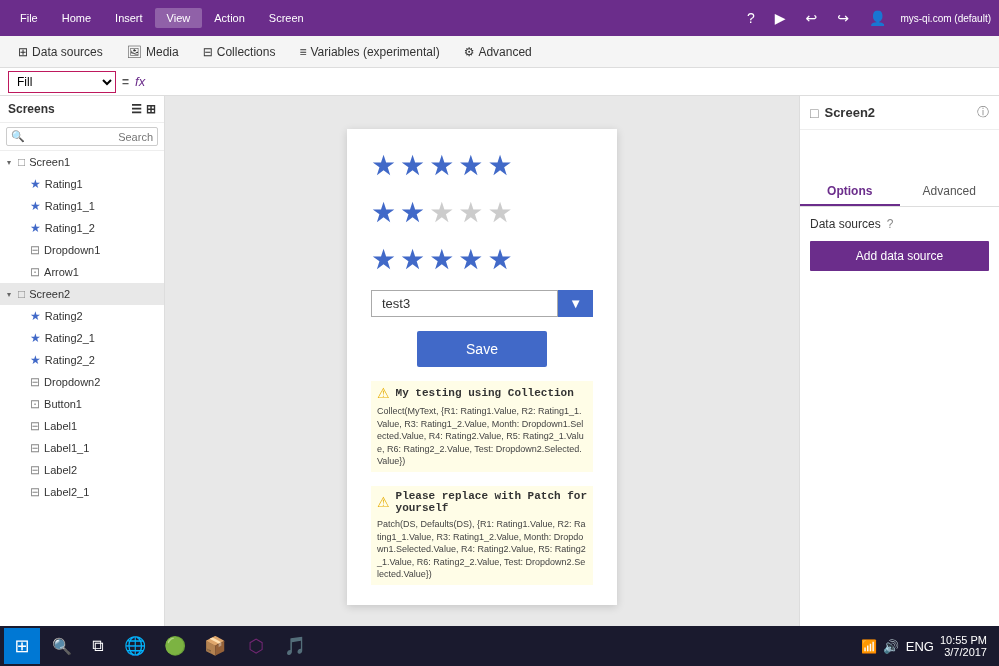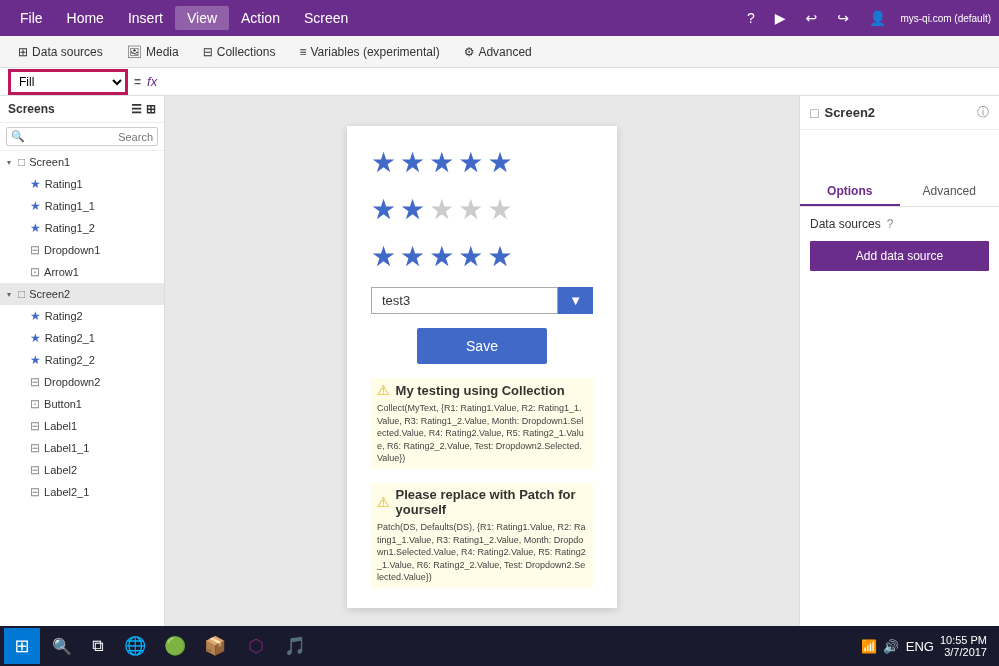--- a/index.html
+++ b/index.html
@@ -10,21 +10,21 @@
       background: #6b2d8b;
       display: flex;
       align-items: center;
       height: 36px;
       padding: 0 8px;
     }
     .menu-item {
       color: #fff;
       padding: 4px 12px;
       cursor: pointer;
-      font-size: 14px;
+      font-size: 11px;
       border-radius: 2px;
     }
     .menu-item.active { background: rgba(255,255,255,0.25); }
 
     
     #menu-right {
       margin-left: auto;
       display: flex;
       align-items: center;
       gap: 8px;
@@ -66,23 +66,23 @@
     #formula-bar {
       background: #fff;
       border-bottom: 1px solid #ddd;
       display: flex;
       align-items: center;
       height: 28px;
       padding: 0 8px;
       gap: 6px;
     }
     #formula-selector {
-      width: 120px;
+      width: 108px;
       font-size: 12px;
-      border: 3px solid #be185d;
+      border: 1px solid #be185d;
       padding: 2px 4px;
       background: #fff;
     }
     .formula-equals {
       color: #555;
       font-weight: bold;
     }
     #formula-fx {
       color: #6b2d8b;
       font-style: italic;
@@ -223,21 +223,21 @@
       border: none;
       padding: 4px 6px;
     }
     .note-header {
       display: flex;
       align-items: center;
       gap: 6px;
       margin-bottom: 4px;
     }
     .warning-icon { color: #e6ac00; font-size: 14px; }
-    .note-title { font-size: 13px; color: #333; font-weight: 600; }
+    .note-title { font-size: 11px; color: #333; font-weight: 600; font-family: Liberation Mono, monospace; }
     .note-body { font-size: 9px; color: #444; line-height: 1.4; word-break: break-all; }
 
     
     #status-bar {
       background: #f5f5f5;
       border-top: 1px solid #ddd;
       height: 28px;
       display: flex;
       align-items: center;
       padding: 0 10px;

